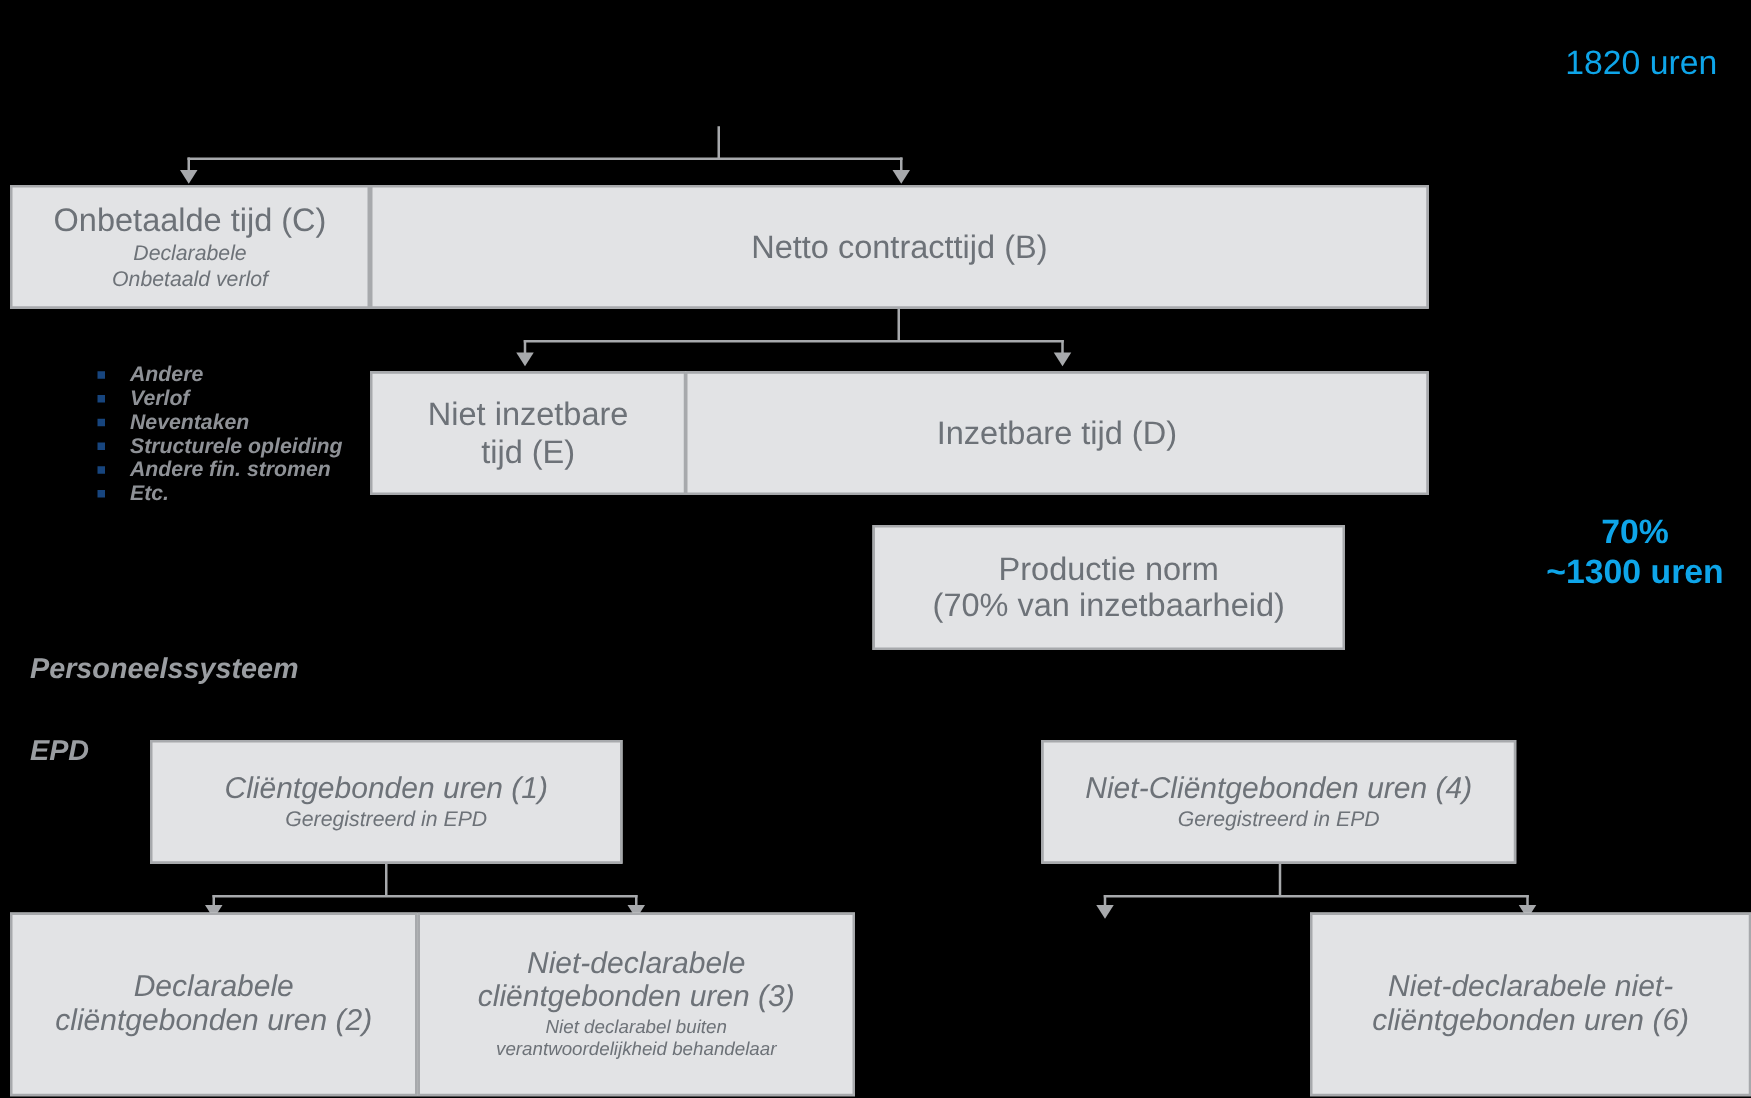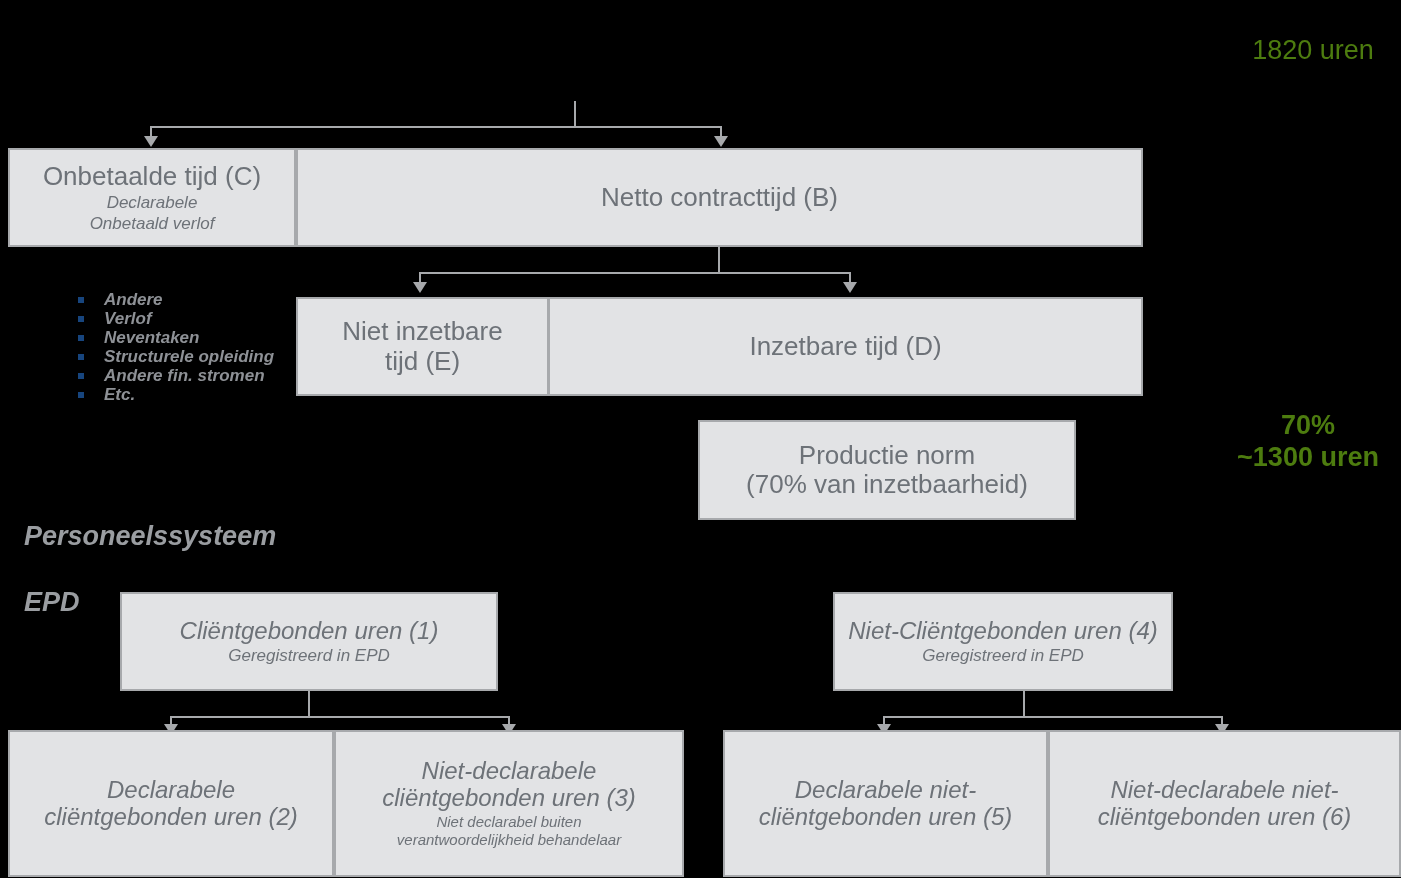--- a/index.html
+++ b/index.html
@@ -35,30 +35,30 @@
   .plain .title { font-size: 26px; font-weight: 400; }
   .plain .sub   { font-size: 17px; font-style: italic; font-weight: 400; margin-top: 2px; }
 
   
   .ital .title { font-size: 24px; font-style: italic; font-weight: 400; }
   .ital .sub   { font-size: 17px; font-style: italic; font-weight: 400; margin-top: 1px; }
   .ital .sub.tiny { font-size: 15px; line-height: 1.15; }
 
   .side-label {
     position: absolute;
-    color: #4d7c0f;
+    color: #0ea5e9;
     font-size: 27px;
     text-align: center;
     line-height: 1.18;
     white-space: pre-line;
   }
   .sys-label {
     position: absolute;
     color: #9A9DA1;
-    font-size: 27px;
+    font-size: 23px;
     font-weight: bold;
     font-style: italic;
     white-space: nowrap;
   }
   .bullets {
     position: absolute;
     list-style: none;
     margin: 0; padding: 0;
   }
   .bullets li {
@@ -167,34 +167,31 @@
 
   <div class="box ital" style="left:8px; top:730px; width:326px; height:147px;">
     <span class="title" style="max-width:290px;">Declarabele cliëntgebonden uren (2)</span>
   </div>
   <div class="box ital" style="left:334px; top:730px; width:350px; height:147px;">
     <span class="title" style="max-width:310px;text-align:center;">Niet-declarabele cliëntgebonden uren (3)</span>
     <span class="sub tiny">Niet declarabel buiten</span>
     <span class="sub tiny">verantwoordelijkheid behandelaar</span>
   </div>
 
-  <div class="box ital" style="left:833px; top:592px; width:340px; height:99px;">
+  <div class="box ital" style="left:833px; top:592px; width:380px; height:99px;">
     <span class="title" style="max-width:350px;">Niet-Cliëntgebonden uren (4)</span>
     <span class="sub">Geregistreerd in EPD</span>
   </div>
 
   <div class="conn">
     <div class="v-line" style="left:1023px; top:691px; height:26px;"></div>
     <div class="h-line" style="left:883px; top:716px; width:340px;"></div>
     <div class="v-line" style="left:883px; top:716px; height:11px;"></div>
     <div class="v-line" style="left:1221px; top:716px; height:11px;"></div>
     <div class="arrow" style="left:877px; top:724px;"></div>
     <div class="arrow" style="left:1215px; top:724px;"></div>
   </div>
 
-  <div class="box ital" style="left:723px; top:730px; width:325px; height:147px;">
-    <span class="title" style="max-width:290px;">Declarabele niet-cliëntgebonden uren (5)</span>
-  </div>
   <div class="box ital" style="left:1048px; top:730px; width:353px; height:147px;">
     <span class="title" style="max-width:320px;">Niet-declarabele niet-cliëntgebonden uren (6)</span>
   </div>
 
 </div>
 
 </body></html>

